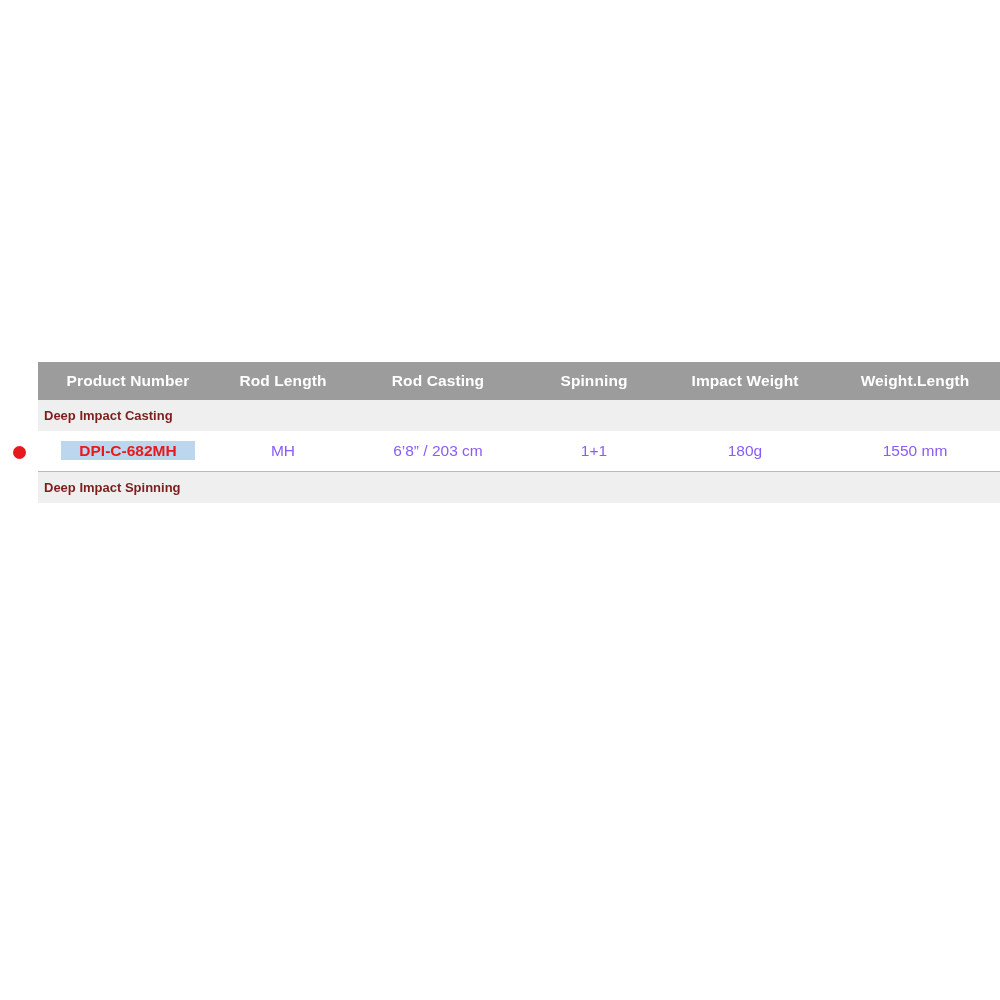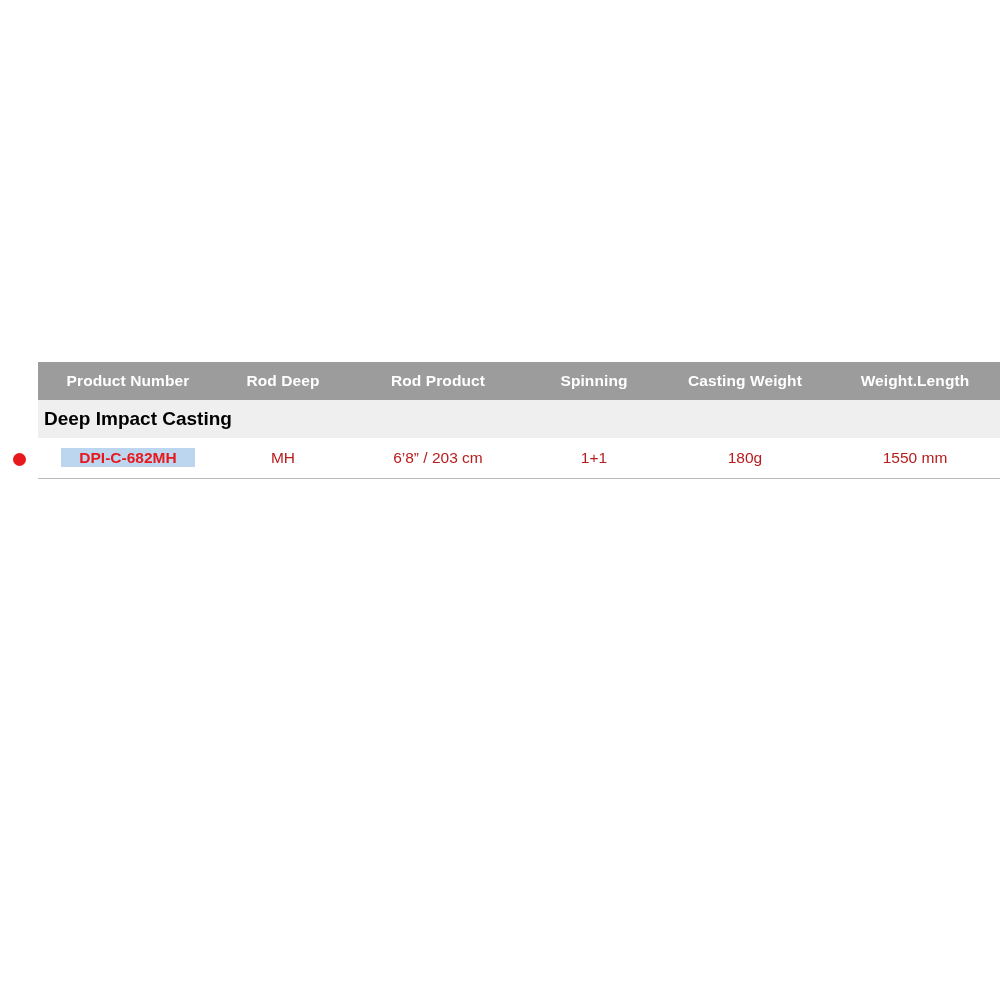--- a/index.html
+++ b/index.html
@@ -46,35 +46,35 @@
     padding: 10px 0 10px 0;
     text-align: center;
     letter-spacing: 0.1px;
     white-space: nowrap;
   }
   thead th.bullet-head {
     background: #ffffff;
   }
   .group-row td {
     background: #efefef;
-    color: #000000;
-    font-size: 19px;
+    color: #7f1d1d;
+    font-size: 13px;
     font-weight: bold;
     padding: 8px 0 8px 0;
   }
   .group-row td.bullet-cell {
     background: #ffffff;
   }
   .group-row td.group-label {
     padding-left: 6px;
     text-align: left;
   }
   tbody tr.data-row td {
     font-size: 15.5px;
-    color: #b91c1c;
+    color: #8b5cf6;
     text-align: center;
     padding: 11px 0 11px 0;
     border-bottom: 1px solid #b9b9b9;
     background: #ffffff;
   }
   tbody tr.data-row td.bullet-cell {
     border-bottom: none;
   }
   tbody tr.data-row td.product-cell {
     color: #e8191c;
@@ -109,24 +109,24 @@
         <col class="c-power">
         <col class="c-length">
         <col class="c-sections">
         <col class="c-casting">
         <col class="c-trans">
       </colgroup>
       <thead>
         <tr>
           <th class="bullet-head"></th>
           <th>Product Number</th>
-          <th>Rod Deep</th>
-          <th>Rod Product</th>
+          <th>Rod Length</th>
+          <th>Rod Casting</th>
           <th>Spinning</th>
-          <th>Casting Weight</th>
+          <th>Impact Weight</th>
           <th>Weight.Length</th>
         </tr>
       </thead>
       <tbody>
 
         <tr class="group-row">
           <td class="bullet-cell"></td>
           <td class="group-label" colspan="6">Deep Impact Casting</td>
         </tr>
 
@@ -138,19 +138,23 @@
             <span class="prod-text selected">DPI-C-682MH</span>
           </td>
           <td>MH</td>
           <td>6’8” / 203 cm</td>
           <td>1+1</td>
           <td>180g</td>
           <td>1550 mm</td>
         </tr>
 
 
+        <tr class="group-row">
+          <td class="bullet-cell"></td>
+          <td class="group-label" colspan="6">Deep Impact Spinning</td>
+        </tr>
 
 
 
       </tbody>
     </table>
   </div>
 </div>
 
 </body></html>

